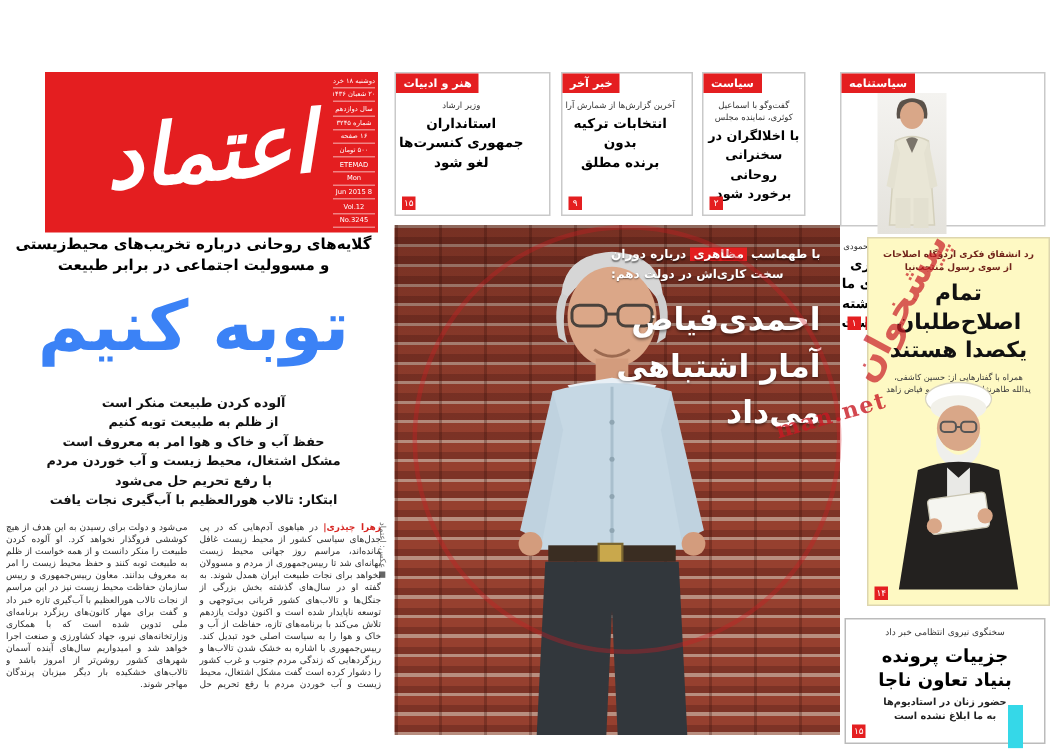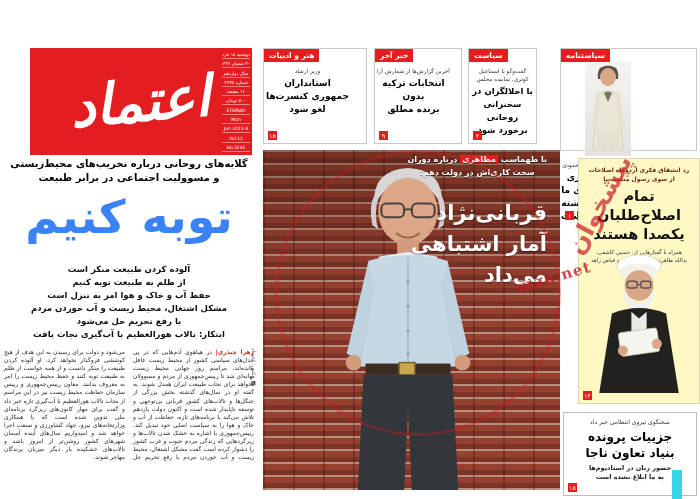--- a/index.html
+++ b/index.html
@@ -35,21 +35,21 @@
   .suit-photo{width:46px;flex:none;position:relative;background:linear-gradient(#f4f3f0,#e4e2dc);overflow:hidden;}
   .tb4-text{flex:1;position:relative;text-align:center;padding-top:3px;}
 
   
   .main-photo{position:absolute;left:263px;top:150px;width:297px;height:340px;overflow:hidden;
     background:
       repeating-linear-gradient(90deg, rgba(60,18,12,.30) 0 2px, rgba(0,0,0,0) 2px 30px),
       repeating-linear-gradient(180deg, #b88e7f 0 2px, #96402f 2px 8px, #7d3326 8px 13px);}
   .main-photo .shade{position:absolute;inset:0;background:linear-gradient(180deg,rgba(35,8,4,.28),rgba(0,0,0,0) 45%);}
   .person-svg{position:absolute;left:50%;bottom:-4px;transform:translateX(-52%);}
-  .photo-kicker{position:absolute;top:3px;right:13px;text-align:center;color:#fff;font-size:8px;
+  .photo-kicker{position:absolute;top:13px;right:13px;text-align:left;color:#fff;font-size:8px;
                 line-height:13px;font-weight:bold;text-shadow:0 1px 1px rgba(0,0,0,.5);}
   .hl-red{background:#e41e20;padding:0 2px;}
   .photo-headline{position:absolute;top:48px;right:13px;text-align:right;color:#fff;font-weight:bold;
                   font-size:21px;line-height:31px;text-shadow:0 1px 2px rgba(0,0,0,.45);}
   .photo-credit{position:absolute;left:257px;top:348px;transform:rotate(90deg);
                 transform-origin:top left;font-size:5.5px;color:#666;white-space:nowrap;}
 
   
   .lead-kicker{position:absolute;left:0;top:157px;width:258px;text-align:center;font-size:10px;
                font-weight:bold;line-height:13.5px;color:#000;}
@@ -204,36 +204,36 @@
     </svg>
     <div class="photo-kicker">
       <div>
         <span>با طهماسب</span>
         <span class="hl-red">مظاهری</span>
         <span>درباره دوران</span>
       </div>
       <div>سخت کاری‌اش در دولت دهم:</div>
     </div>
     <div class="photo-headline">
-      <div>قربانی‌نژاد</div>
+      <div>احمدی‌فیاض</div>
       <div>آمار اشتباهی</div>
       <div>می‌داد</div>
     </div>
   </div>
   <div class="photo-credit">■ عکس: اعتماد</div>
 
   <div class="lead-kicker">
     <div>گلایه‌های روحانی درباره تخریب‌های محیط‌زیستی</div>
     <div>و مسوولیت اجتماعی در برابر طبیعت</div>
   </div>
   <div class="lead-headline">توبه کنیم</div>
   <div class="lead-bullets">
     <div>آلوده کردن طبیعت منکر است</div>
     <div>از ظلم به طبیعت توبه کنیم</div>
-    <div>حفظ آب و خاک و هوا امر به تنزل است</div>
+    <div>حفظ آب و خاک و هوا امر به معروف است</div>
     <div>مشکل اشتغال، محیط زیست و آب خوردن مردم</div>
     <div>با رفع تحریم حل می‌شود</div>
     <div>ابتکار: تالاب هورالعظیم با آب‌گیری نجات یافت</div>
   </div>
   <div class="lead-body">
     <span class="byline-red">زهرا چیذری|</span>
     <span>در هیاهوی آدم‌هایی که در پی جدل‌های سیاسی کشور از محیط زیست غافل مانده‌اند، مراسم روز جهانی محیط زیست بهانه‌ای شد تا رییس‌جمهوری از مردم و مسوولان بخواهد برای نجات طبیعت ایران همدل شوند. به گفته او در سال‌های گذشته بخش بزرگی از جنگل‌ها و تالاب‌های کشور قربانی بی‌توجهی و توسعه ناپایدار شده است و اکنون دولت یازدهم تلاش می‌کند با برنامه‌های تازه، حفاظت از آب و خاک و هوا را به سیاست اصلی خود تبدیل کند. رییس‌جمهوری با اشاره به خشک شدن تالاب‌ها و ریزگردهایی که زندگی مردم جنوب و غرب کشور را دشوار کرده است گفت مشکل اشتغال، محیط زیست و آب خوردن مردم با رفع تحریم حل می‌شود و دولت برای رسیدن به این هدف از هیچ کوششی فروگذار نخواهد کرد. او آلوده کردن طبیعت را منکر دانست و از همه خواست از ظلم به طبیعت توبه کنند و حفظ محیط زیست را امر به معروف بدانند. معاون رییس‌جمهوری و رییس سازمان حفاظت محیط زیست نیز در این مراسم از نجات تالاب هورالعظیم با آب‌گیری تازه خبر داد و گفت برای مهار کانون‌های ریزگرد برنامه‌ای ملی تدوین شده است که با همکاری وزارتخانه‌های نیرو، جهاد کشاورزی و صنعت اجرا خواهد شد و امیدواریم سال‌های آینده آسمان شهرهای کشور روشن‌تر از امروز باشد و تالاب‌های خشکیده بار دیگر میزبان پرندگان مهاجر شوند.</span>
   </div>
 
   <div class="feature-box">

